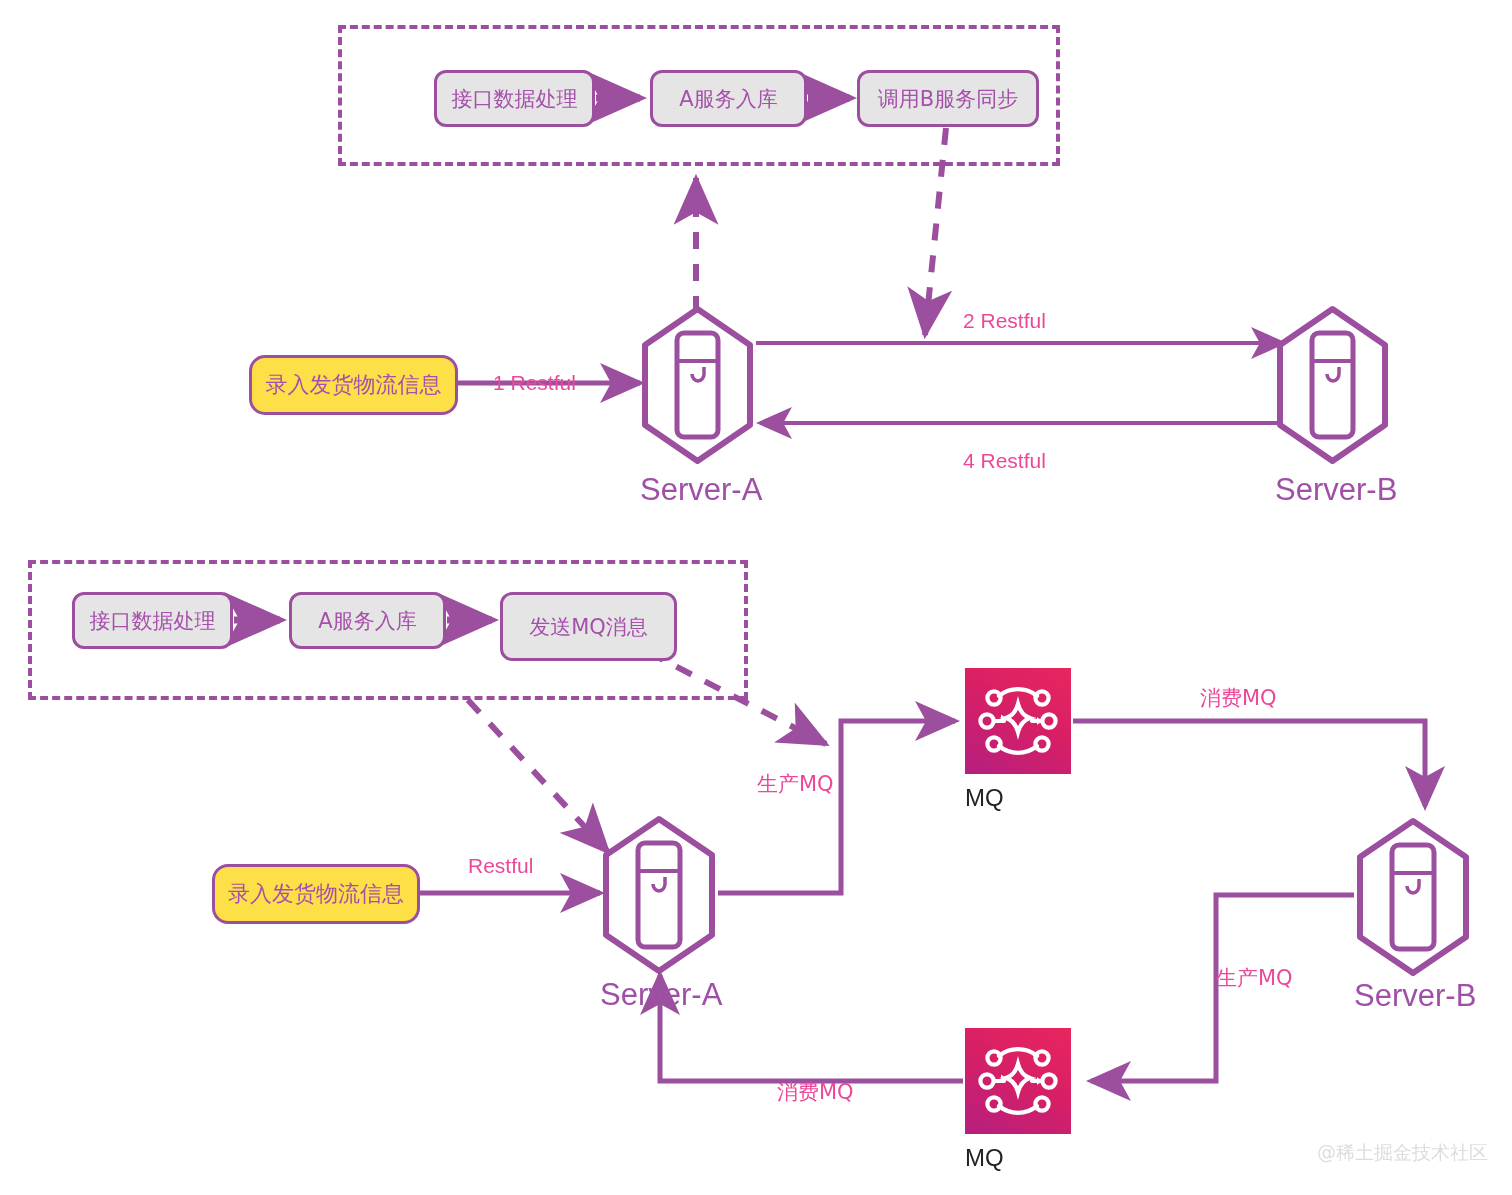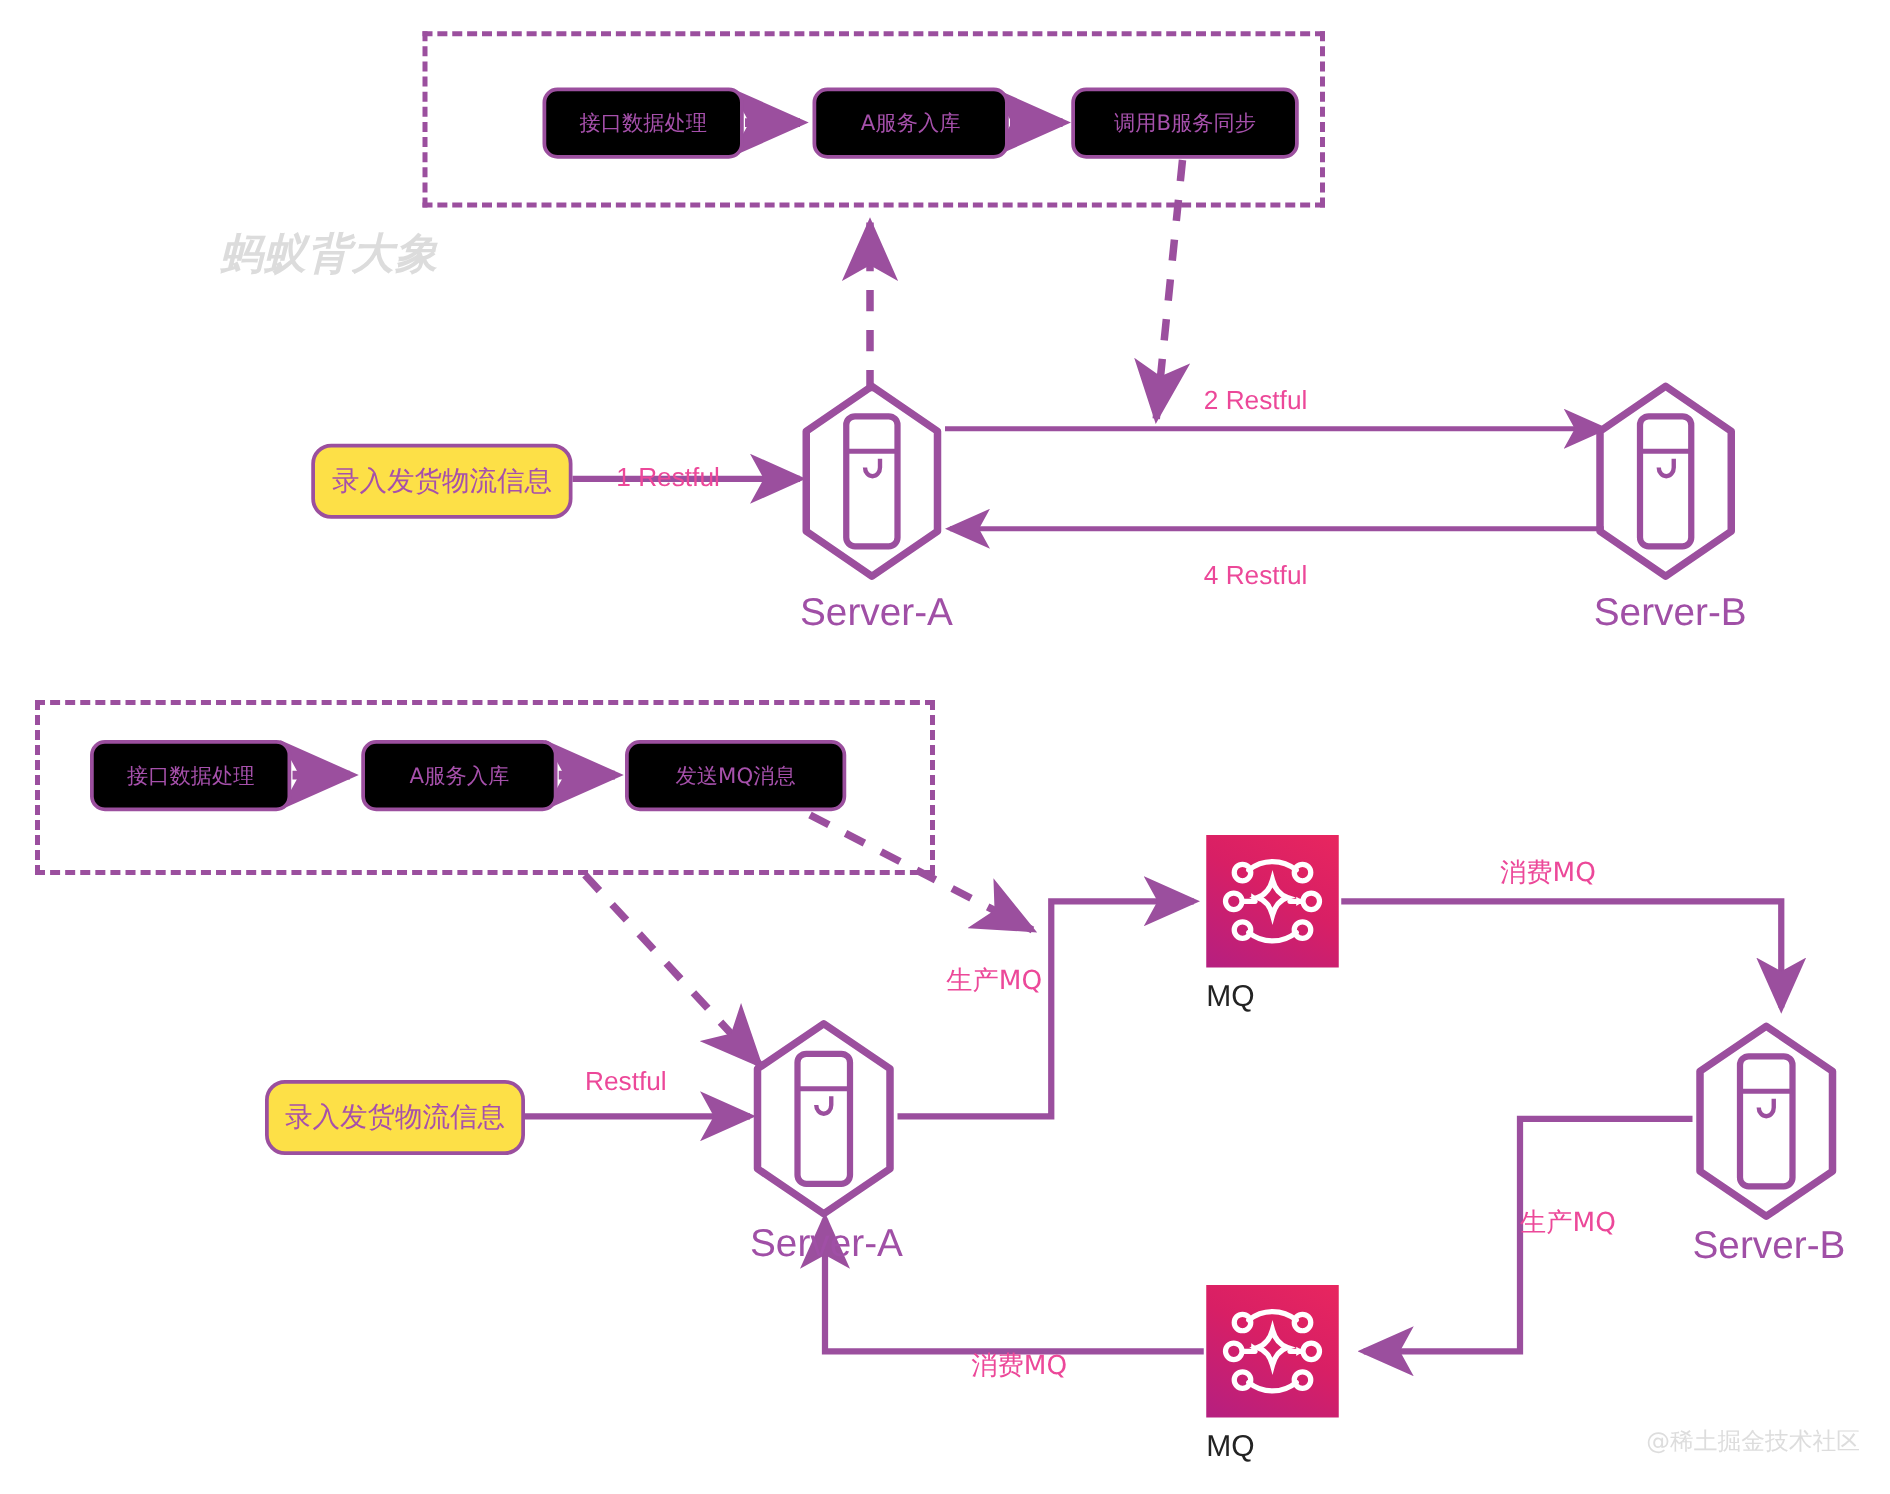--- a/index.html
+++ b/index.html
@@ -34,23 +34,23 @@
     font-family: "Liberation Sans", "DejaVu Sans", sans-serif;
   }
   .lbl.cn {
     font-family: "DejaVu Sans", "Liberation Sans", sans-serif;
   }
   .proc-box {
     position: absolute;
     box-sizing: border-box;
     border: 3px solid #9b4f9e;
     border-radius: 12px;
-    background: #000000;
+    background: #e5e5e5;
     color: #a650ab;
-    font-size: 17px;
+    font-size: 21px;
     display: flex;
     align-items: center;
     justify-content: center;
     white-space: nowrap;
     font-family: "DejaVu Sans", "Liberation Sans", sans-serif;
   }
   .rounded-box {
     position: absolute;
     box-sizing: border-box;
     border: 3px solid #9b4f9e;
@@ -220,21 +220,21 @@
       <line x1="37" y1="56" x2="78" y2="56" stroke="#9b4f9e" stroke-width="4"></line>
       <path d="M52,69 a6,7 0 1,0 12,0 v-7" fill="none" stroke="#9b4f9e" stroke-width="3.5"></path>
     </svg>
   </div>
   <div class="node-label" style="left:1275px; top:472px; width:115px;">Server-B</div>
 
   <div class="dashed-group" style="left:28px; top:560px; width:720px; height:140px;"></div>
 
   <div class="proc-box" style="left:72px; top:592px; width:161px; height:57px;">接口数据处理</div>
   <div class="proc-box" style="left:289px; top:592px; width:157px; height:57px;">A服务入库</div>
-  <div class="proc-box" style="left:500px; top:592px; width:177px; height:57px;">发送MQ消息</div>
+  <div class="proc-box" style="left:500px; top:592px; width:177px; height:69px;">发送MQ消息</div>
 
   <div class="rounded-box" style="left:212px; top:864px; width:208px; height:60px;">录入发货物流信息</div>
 
   <div class="lbl" style="left:468px; top:853px;">Restful</div>
   <div class="lbl cn" style="left:757px; top:772px;">生产MQ</div>
   <div class="lbl cn" style="left:1200px; top:686px;">消费MQ</div>
   <div class="lbl cn" style="left:1216px; top:966px;">生产MQ</div>
   <div class="lbl cn" style="left:777px; top:1080px;">消费MQ</div>
 
   <div class="srv" style="left:600px; top:815px;">
@@ -292,16 +292,15 @@
         <path d="M53 36 Q56 47 65 50 Q56 53 53 64 Q50 53 41 50 Q50 47 53 36 Z"></path>
         <path d="M30 53 L39 53"></path>
         <path d="M67 53 L76 53"></path>
       </g>
       <path d="M41 50 l-5 -3.4 v6.8 z" fill="#ffffff"></path>
       <path d="M78 53 l-6 -3.7 v7.4 z" fill="#ffffff"></path>
     </svg>
   </div>
   <div class="mq-label" style="left:965px; top:1144px; width:106px;">MQ</div>
 
-  <div class="wm wm-main" style="left:176px; top:180px;">蚂蚁背大象</div>
   <div class="wm wm-corner" style="left:1317px; top:1140px;">@稀土掘金技术社区</div>
 
 </div>
 
 </body></html>

